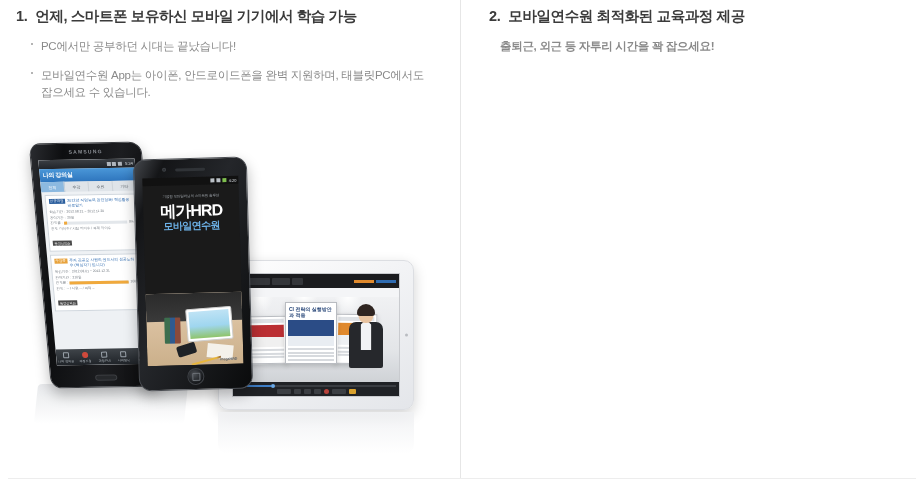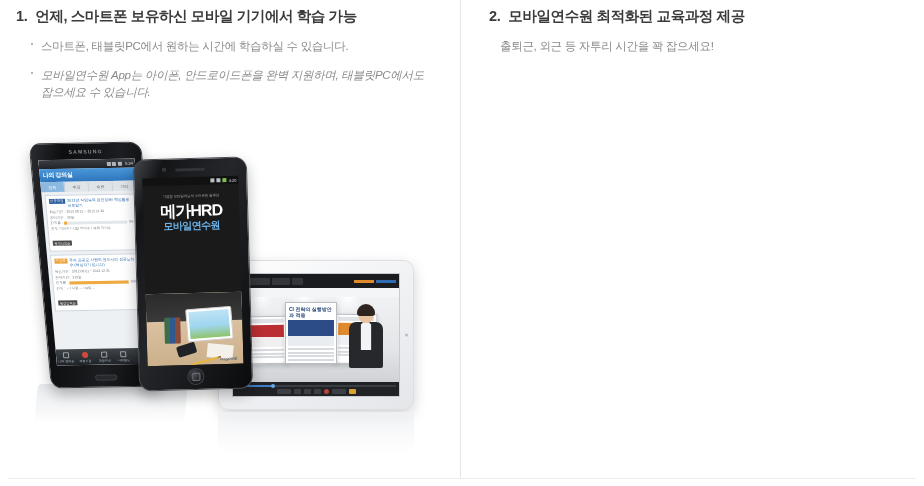--- a/index.html
+++ b/index.html
@@ -68,33 +68,33 @@
     letter-spacing: -0.3px;
   }
   .body-left  { left: 30px; top: 38px; width: 420px; }
   .body-right { left: 39px; top: 38px; width: 410px; }
 
   .bullet-item {
     position: relative;
     padding-left: 11px;
     margin-bottom: 12px;
   }
-  .bullet-item:last-child { margin-bottom: 0; font-style: italic; }
+  .bullet-item:last-child { margin-bottom: 0; }
   .bullet-item::before {
     content: "";
     position: absolute;
     left: 1px;
     top: 5px;
     width: 2px;
     height: 2px;
     background: #b4b4b4;
   }
   .bullet-item .line { display: block; }
 
-  .para { margin-bottom: 11px; }
+  .para { margin-bottom: 11px; font-weight: bold; }
   .para:last-child { margin-bottom: 0; }
   .para .line { display: block; }
 
   
   .devices {
     position: absolute;
     left: 18px;
     top: 132px;
     width: 430px;
     height: 320px;
@@ -463,21 +463,21 @@
 
   <section class="panel panel-left">
 
     <div class="heading heading-left">
       <span class="num">1.</span>
       <span>언제, 스마트폰 보유하신 모바일 기기에서 학습 가능</span>
     </div>
 
     <div class="body-copy body-left">
       <div class="bullet-item">
-        <span class="line">스마트폰, 태블릿PC에서 원하는 시간에 학습하실 수 있습니다.</span>
+        <span class="line">PC에서만 공부하던 시대는 끝났습니다!</span>
       </div>
       <div class="bullet-item">
         <span class="line">모바일연수원 App는 아이폰, 안드로이드폰을 완벽 지원하며, 태블릿PC에서도</span>
         <span class="line">잡으세요 수 있습니다.</span>
       </div>
     </div>
 
     <div class="devices">
 
       <div class="reflection-phones"></div>

